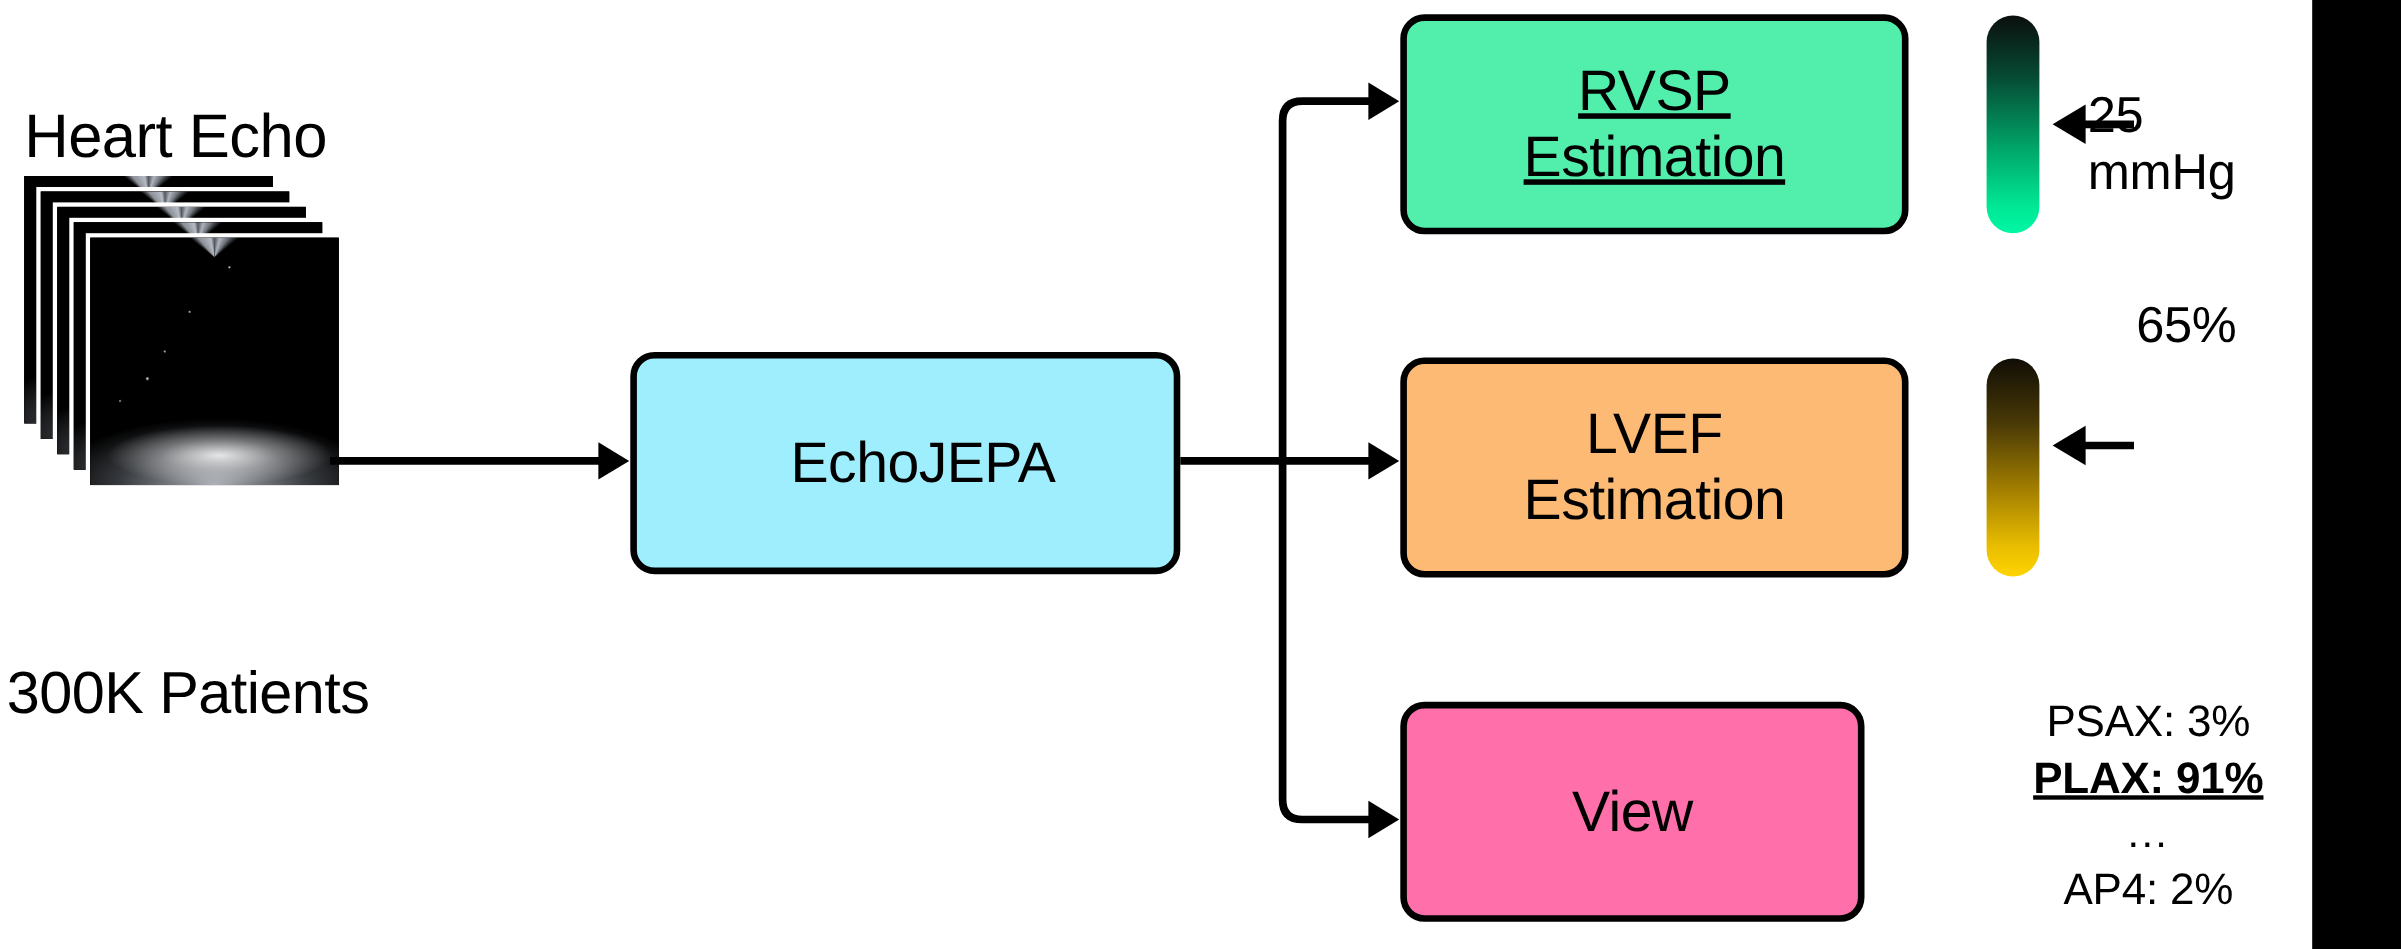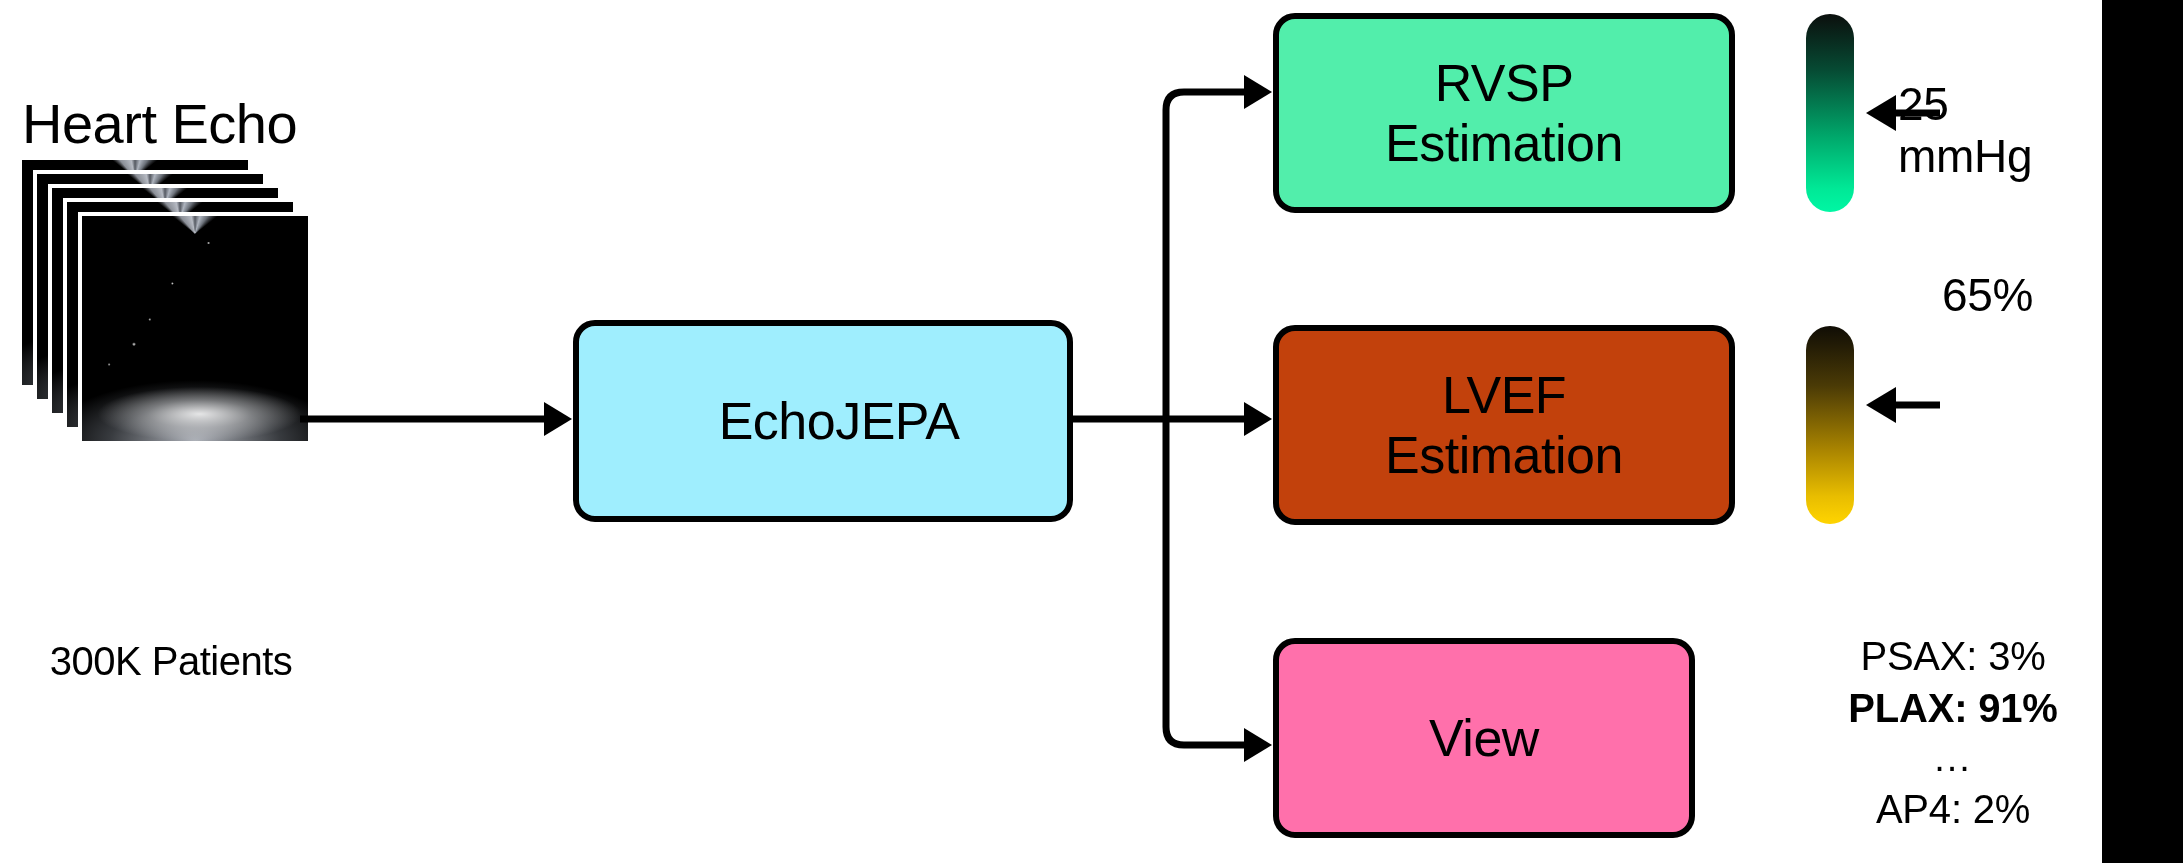--- a/index.html
+++ b/index.html
@@ -84,24 +84,24 @@
   .echo-frame.f3 { left: 45px; top: 42px;  }
   .echo-frame.f4 { left: 60px; top: 56px;  }
   
   .echo-frame.f1, .echo-frame.f2, .echo-frame.f3, .echo-frame.f4 {
     box-shadow: -4px -4px 0 0 #ffffff;
   }
 
   #dataset-caption {
     position: absolute;
     left: 6px;
-    top: 636px;
+    top: 596px;
     width: 330px;
     text-align: center;
-    font-size: 40px;
+    font-size: 54px;
     line-height: 1.26;
     letter-spacing: -0.5px;
   }
   #dataset-caption div { white-space: nowrap; }
 
   
   .node {
     position: absolute;
     border: 6px solid #000000;
     border-radius: 22px;
@@ -115,24 +115,25 @@
     letter-spacing: -0.5px;
   }
   #node-echojepa {
     left: 573px;  top: 320px;  width: 500px; height: 202px;
     background: #9FEEFE;
     padding-left: 32px;
   }
   #node-rvsp {
     left: 1273px; top: 13px;   width: 462px; height: 200px;
     background: #52EEAB;
+    text-decoration: underline;
   }
   #node-lvef {
     left: 1273px; top: 325px;  width: 462px; height: 200px;
-    background: #c2410c;
+    background: #fdba74;
   }
   #node-view {
     left: 1273px; top: 638px;  width: 422px; height: 200px;
     background: #FF70AB;
   }
   .node .label { display: block; }
 
   
   .edge-svg {
     position: absolute;
@@ -178,21 +179,21 @@
     position: absolute;
     left: 1808px;
     top: 630px;
     width: 290px;
     text-align: center;
     font-size: 40px;
     line-height: 1.30;
     letter-spacing: -0.2px;
   }
   #readout-view .vrow { white-space: nowrap; }
-  #readout-view .vrow.bold { font-weight: bold; }
+  #readout-view .vrow.bold { font-weight: bold; text-decoration: underline; }
   #readout-view .vrow.dots { font-size: 38px; letter-spacing: 2px; }
 
   
   #right-black-band {
     position: absolute;
     left: 2102px;
     top: 0;
     width: 81px;
     height: 863px;
     background: #000000;

